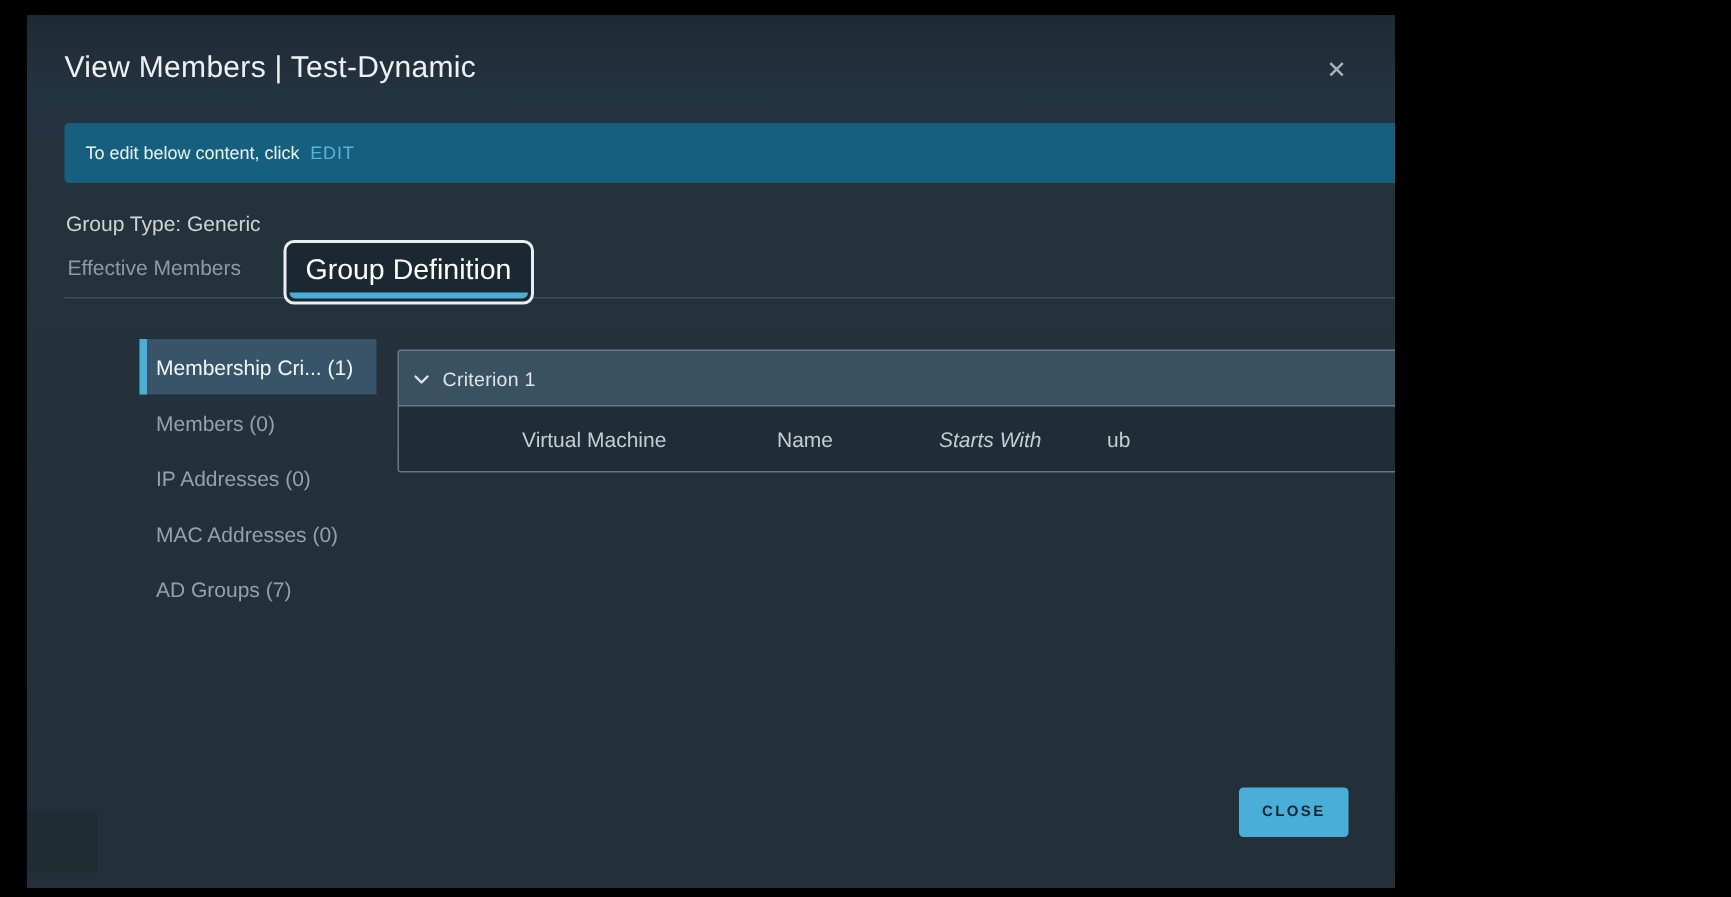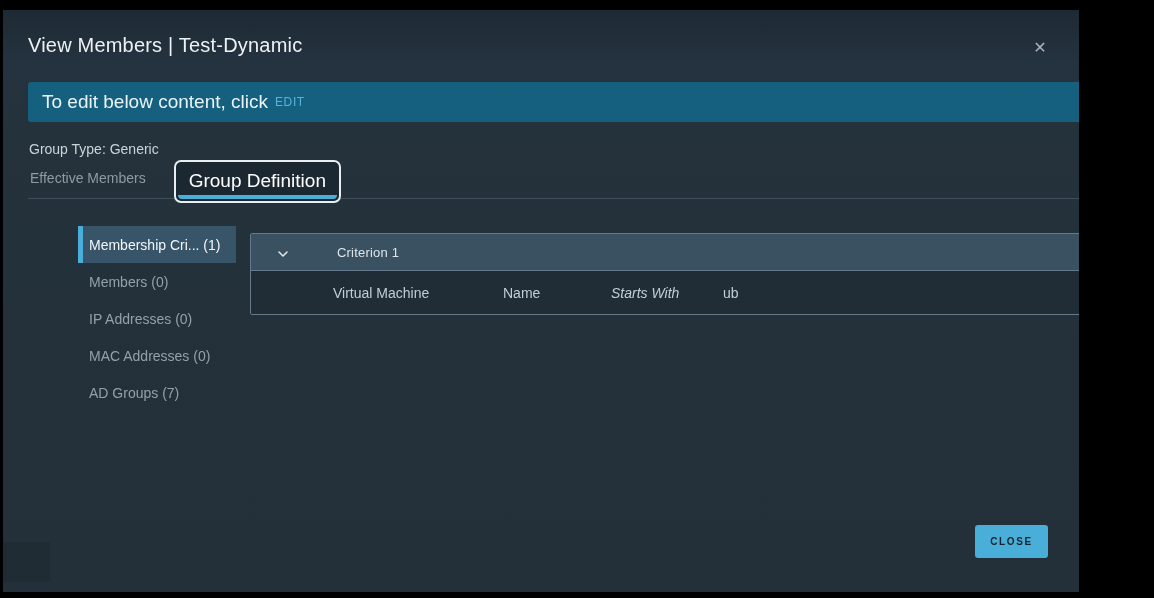--- a/index.html
+++ b/index.html
@@ -9,22 +9,22 @@
   .frame {
     position: relative;
     width: 1154px;
     height: 598px;
     background: #000;
     overflow: hidden;
   }
 
   .dialog {
     position: absolute;
-    left: 3px; top: 10px;
-    width: 1076px; height: 582px;
+    left: 18px; top: 10px;
+    width: 912px; height: 582px;
     background: linear-gradient(#1e2a33 0px, #243340 52px, #24323c 120px, #232f39 100%);
     overflow: hidden;
   }
 
   
   .dialog-title {
     position: absolute;
     left: 25px; top: 24px;
     font-size: 20px;
     font-weight: 400;
@@ -46,21 +46,21 @@
   .banner {
     position: absolute;
     left: 25px; top: 72px;
     width: 1092px; height: 40px;
     background: #15607f;
     border-radius: 3px;
     display: flex;
     align-items: center;
     padding: 0 14px;
   }
-  .banner-text { font-size: 19px; color: #eaf3f8; }
+  .banner-text { font-size: 12px; color: #eaf3f8; }
   .banner-edit {
     font-size: 12px;
     color: #55b4dd;
     letter-spacing: 0.6px;
     margin-left: 7px;
     cursor: pointer;
   }
   .banner-close {
     margin-left: auto;
     color: #ffffff;
@@ -155,23 +155,22 @@
     width: 872px;
     border: 1px solid #64798a;
     border-radius: 2px;
     overflow: hidden;
   }
   .criterion-header {
     height: 36px;
     background: #3a5162;
     display: flex;
     align-items: center;
-    padding-left: 26px;
-    cursor: pointer;
-    gap: 40px;
+    padding-left: 9px;
+    cursor: pointer;
   }
   .chevron-icon {
     width: 12px; height: 12px;
     margin-right: 8px;
     display: inline-block;
   }
   .criterion-title {
     font-size: 13px;
     color: #dde5ea;
     letter-spacing: 0.2px;

